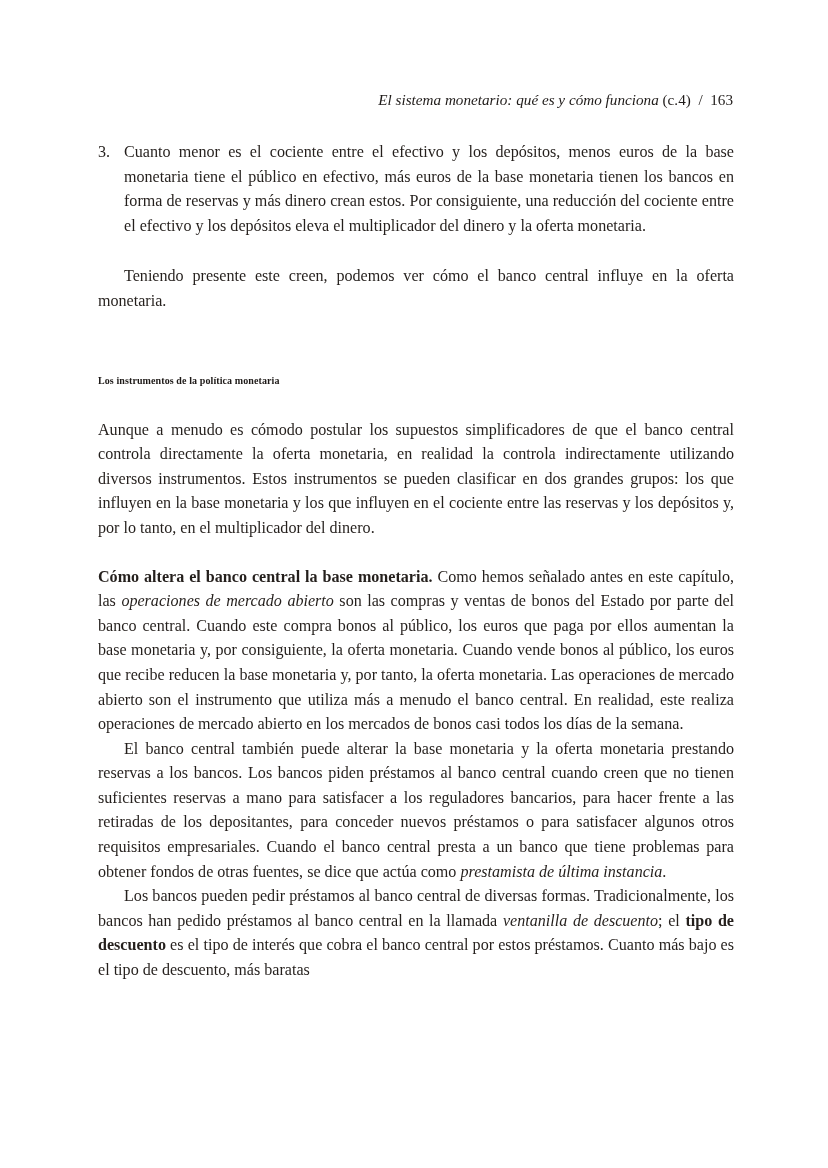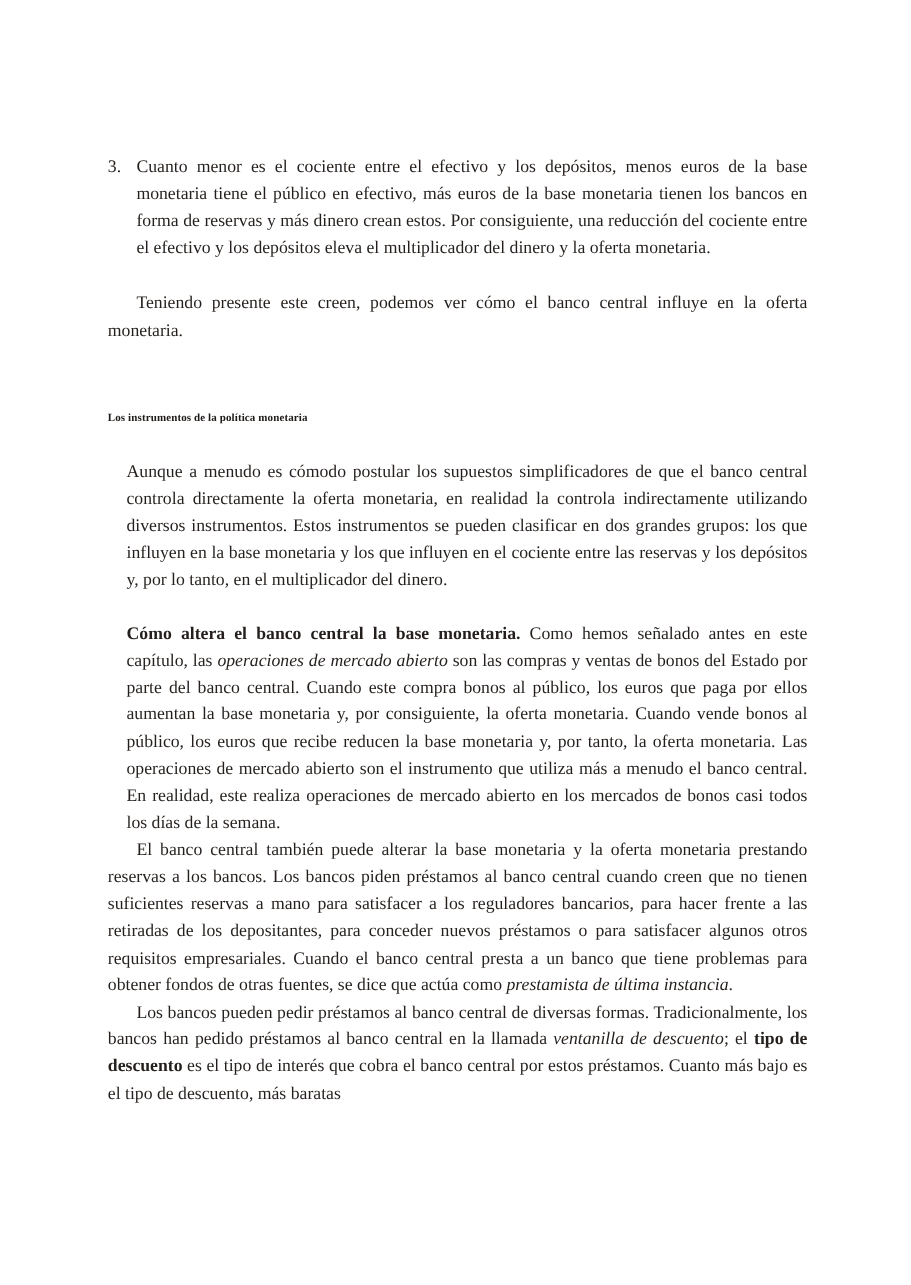--- a/index.html
+++ b/index.html
@@ -58,21 +58,21 @@
     font-size: 16.1px;
     line-height: 24.6px;
     text-align: justify;
     text-justify: inter-word;
     margin: 0;
     hyphens: manual;
     color: #241f1c;
   }
 
   .para.indent { text-indent: 26px; }
-  .para.noindent { text-indent: 0; margin-left: 17px; }
+  .para.noindent { text-indent: 0; }
 
   
   .list-item {
     position: relative;
     padding-left: 26px;
     font-size: 16.1px;
     line-height: 24.6px;
     text-align: justify;
     color: #241f1c;
   }
@@ -102,20 +102,23 @@
   .sp-after-list { height: 26px; }
   .sp-before-heading { height: 56px; }
   .sp-after-heading { height: 26px; }
   .sp-para-gap { height: 24px; }
 </style>
 </head>
 <body>
 
 <div class="page">
 
+  <div class="running-header">
+    <span class="rh-title">El sistema monetario: qué es y cómo funciona</span><span>&nbsp;</span><span class="rh-chap">(c.4)</span><span>&nbsp; </span><span class="rh-sep">/</span><span>&nbsp; </span><span class="rh-page">163</span>
+  </div>
 
   <div class="column">
 
     <div class="list-item">
       <span class="marker">3.</span>
       <span>Cuanto menor es el cociente entre el efectivo y los depósitos, menos euros de la base monetaria tiene el público en efectivo, más euros de la base monetaria tienen los bancos en forma de reservas y más dinero crean estos. Por consiguiente, una reducción del cociente entre el efectivo y los depósitos eleva el multiplicador del dinero y la oferta monetaria.</span>
     </div>
 
     <div class="sp-after-list"></div>
 

